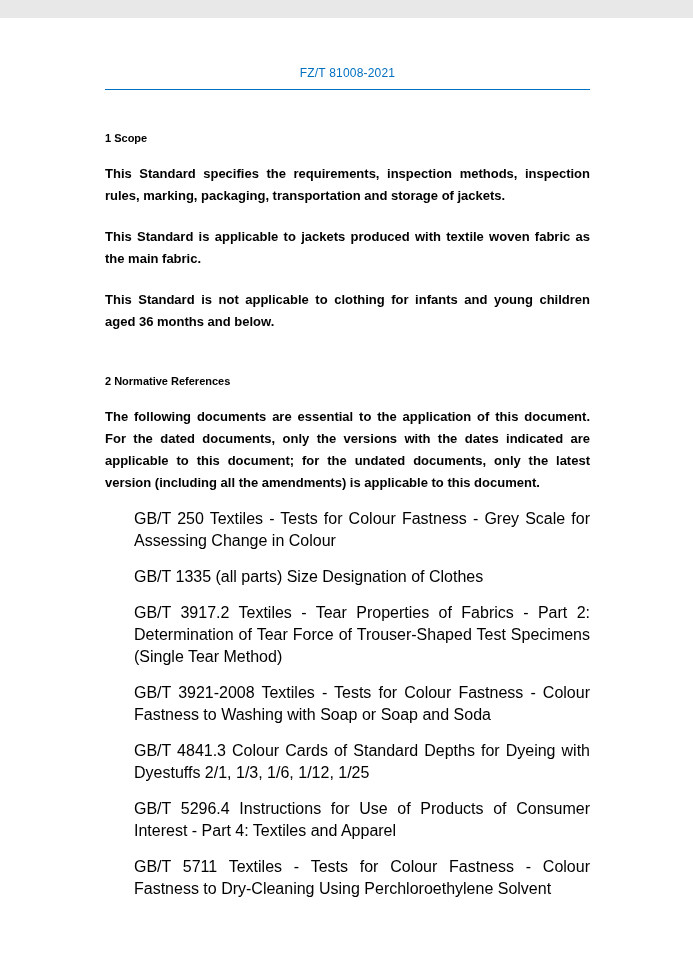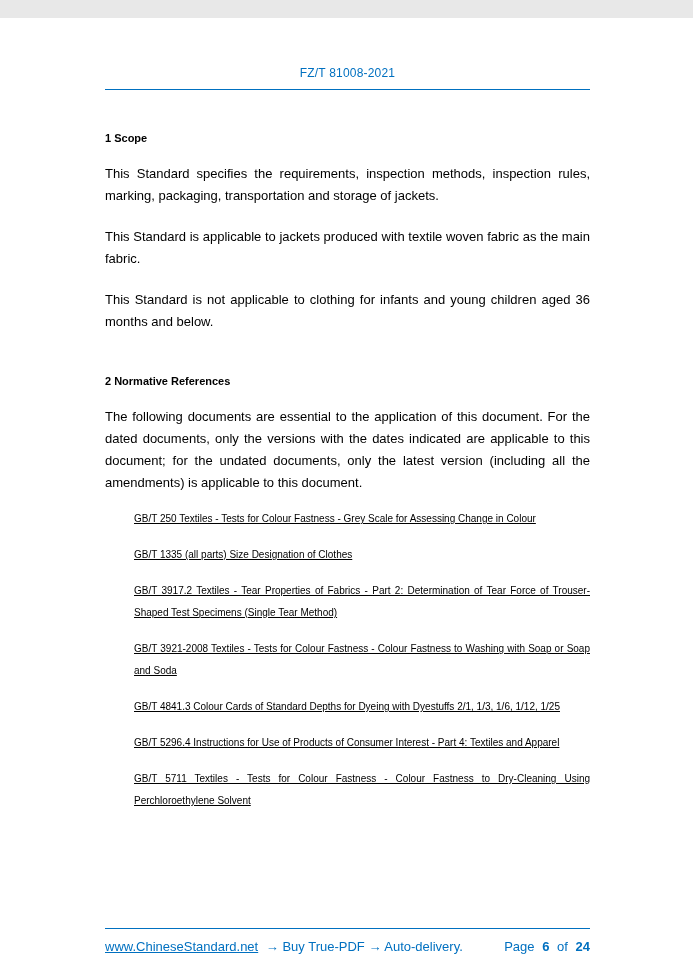--- a/index.html
+++ b/index.html
@@ -41,30 +41,30 @@
   .section-heading {
     font-size: 11px;
     font-weight: bold;
     margin: 42px 0 0 0;
   }
   .para {
     font-size: 13px;
     line-height: 22px;
     text-align: justify;
     margin: 19px 0 0 0;
+    font-weight: bold;
   }
   .ref-list {
     margin-top: 4px;
   }
   .ref-item {
-    font-size: 10px;
+    font-size: 16px;
     line-height: 22px;
     text-align: justify;
     margin: 14px 0 0 29px;
-    text-decoration: underline;
   }
   .footer {
     position: absolute;
     left: 105px;
     right: 103px;
     bottom: 44px;
   }
   .footer .rule {
     margin: 0 0 10px 0;
   }
@@ -124,28 +124,13 @@
       <p class="ref-item">GB/T 1335 (all parts) Size Designation of Clothes</p>
       <p class="ref-item">GB/T 3917.2 Textiles - Tear Properties of Fabrics - Part 2: Determination of Tear Force of Trouser-Shaped Test Specimens (Single Tear Method)</p>
       <p class="ref-item">GB/T 3921-2008 Textiles - Tests for Colour Fastness - Colour Fastness to Washing with Soap or Soap and Soda</p>
       <p class="ref-item">GB/T 4841.3 Colour Cards of Standard Depths for Dyeing with Dyestuffs 2/1, 1/3, 1/6, 1/12, 1/25</p>
       <p class="ref-item">GB/T 5296.4 Instructions for Use of Products of Consumer Interest - Part 4: Textiles and Apparel</p>
       <p class="ref-item">GB/T 5711 Textiles - Tests for Colour Fastness - Colour Fastness to Dry-Cleaning Using Perchloroethylene Solvent</p>
     </div>
 
   </div>
 
-  <div class="footer">
-    <hr class="rule">
-    <div class="footer-row">
-      <div class="footer-left">
-        <span class="footer-link">www.ChineseStandard.net</span>
-        <span class="footer-tagline">→ Buy True-PDF → Auto-delivery.</span>
-      </div>
-      <div class="footer-right">
-        <span>Page</span>
-        <span class="pgnum">6</span>
-        <span>of</span>
-        <span class="pgnum">24</span>
-      </div>
-    </div>
-  </div>
 </div>
 
 </body></html>

